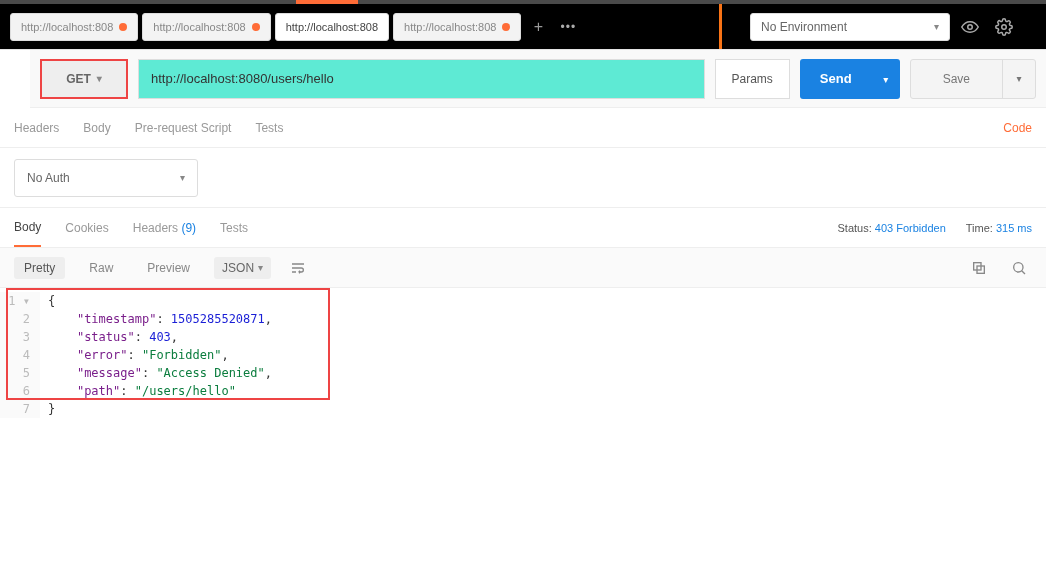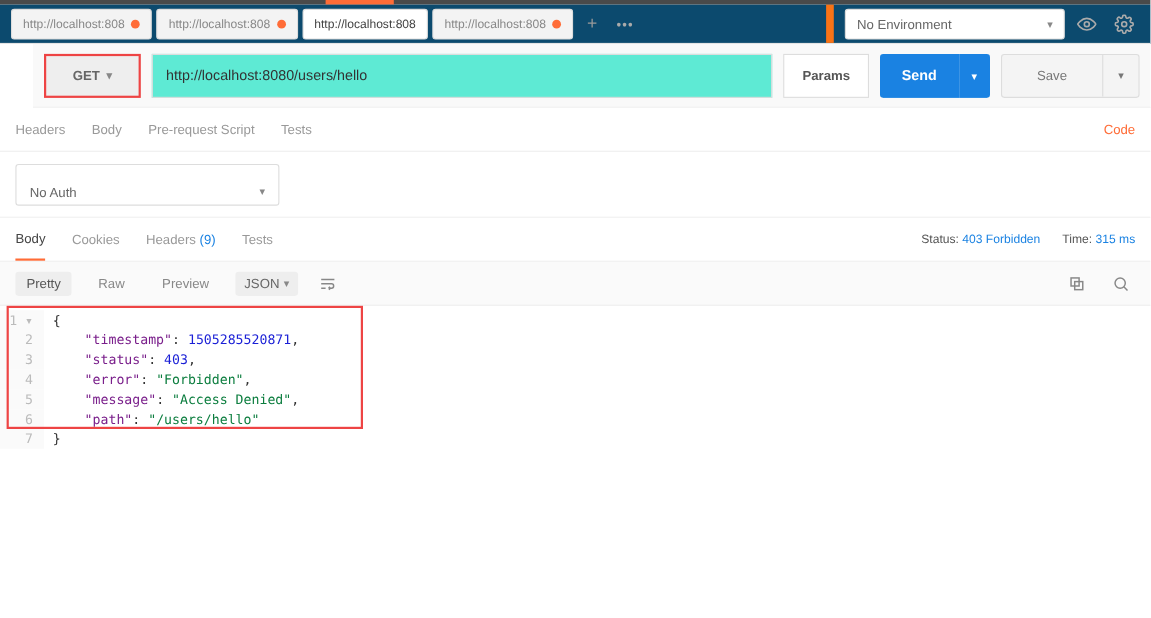--- a/index.html
+++ b/index.html
@@ -1,47 +1,47 @@
 <!DOCTYPE html>
 <html><head>
 <meta charset="utf-8">
 <style>
   * { box-sizing: border-box; margin: 0; padding: 0; }
   body { font-family: -apple-system, "Helvetica Neue", Arial, sans-serif; font-size: 12px; color: #555; background: #fff; width: 1046px; height: 562px; overflow: hidden; }
   .topstrip { height: 4px; background: #4a4a4a; position: relative; }
   .topstrip::after { content: ""; position: absolute; left: 296px; top: 0; width: 62px; height: 4px; background: #ff6c37; }
-  .topbar { height: 36px; display: flex; align-items: center; border-bottom: 1px solid #e4e4e4; background: #0c4a6e; }
+  .topbar { height: 46px; display: flex; align-items: center; border-bottom: 1px solid #e4e4e4; background: #000000; }
   .tabs { flex: 1; display: flex; align-items: center; height: 100%; padding-left: 10px; gap: 4px; overflow: hidden; }
   .tab { display:flex; align-items:center; gap:6px; height: 28px; padding: 0 10px; border:1px solid #ddd; border-radius:3px; background:#f3f3f3; font-size:11px; color:#888; white-space:nowrap; max-width:140px; overflow:hidden; cursor:pointer; }
   .tab.active { background:#fff; color:#444; }
   .dot { width:8px; height:8px; border-radius:50%; background:#ff6c37; flex:none; }
   .tabplus { width:26px; height:26px; display:flex; align-items:center; justify-content:center; color:#999; font-size:16px; cursor:pointer; }
   .tabmore { width:26px; height:26px; display:flex; align-items:center; justify-content:center; color:#aaa; letter-spacing:1px; cursor:pointer; }
-  .envbox { display:flex; align-items:center; gap:6px; padding:0 10px; border-left:7px solid #f97316; height:100%; }
+  .envbox { display:flex; align-items:center; gap:6px; padding:0 28px; border-left:3px solid #f97316; height:100%; }
   .envselect { width:200px; height:28px; border:1px solid #ddd; background:#fff; display:flex; align-items:center; justify-content:space-between; padding:0 10px; color:#666; font-size:12px; cursor:pointer; border-radius:3px;}
   .iconbtn { width:28px; height:28px; display:flex; align-items:center; justify-content:center; color:#aaa; cursor:pointer; }
   .reqrow { display:flex; align-items:center; height:58px; padding:0 10px; gap:10px; background:#f9f9f9; border-bottom:1px solid #eee;margin-left:30px; }
   .method { width:88px; height:40px; border:2px solid #e44; display:flex; align-items:center; justify-content:center; gap:6px; font-weight:600; color:#666; background:#eee; cursor:pointer; }
   .url { flex:1; height:40px; border:1px solid #ddd; background:#5eead4; display:flex; align-items:center; padding:0 12px; font-size:13px; color:#333; }
-  .params { height:40px; padding:0 16px; display:flex; align-items:center; border:1px solid #ddd; background:#fff; cursor:pointer;font-weight:bold; }
+  .params { height:40px; padding:0 16px; display:flex; align-items:center; border:1px solid #ddd; background:#fff; cursor:pointer; }
   .sendwrap{display:flex;height:40px;border-radius:3px;overflow:hidden;}
   .sendwrap button{border:none;cursor:pointer;}
   .sendmain{background:#1a82e2;color:#fff;padding:0 20px;font-weight:600;font-size:13px;}
   .senddd{background:#1a82e2;color:#fff;width:28px;border-left:1px solid rgba(255,255,255,.25);}
   .savewrap{display:flex;height:40px;border:1px solid #ddd;border-radius:3px;overflow:hidden;background:#f4f4f4;}
   .savewrap span{padding:0 16px;display:flex;align-items:center;color:#777;}
   .savewrap .dd{width:24px;border-left:1px solid #ddd;display:flex;align-items:center;justify-content:center;color:#aaa;}
   .subtabs { display:flex; align-items:center; height:40px; padding:0 14px; gap:24px; border-bottom:1px solid #eee; background:#fff; }
   .subtab { height:100%; display:flex; align-items:center; color:#999; cursor:pointer; font-size:12px; }
   .subtab.active { color:#444; border-bottom:2px solid #ff6c37; }
   .spacer{flex:1;}
   .codelink{color:#ff6c37; cursor:pointer;}
   .authrow{display:flex;align-items:center;height:60px;padding:0 14px;gap:20px;border-bottom:1px solid #eee;}
   .authlabel{width:220px;color:#666;}
-  .authselect{width:240px;height:32px;border:1px solid #ddd;display:flex;justify-content:space-between;padding:18px 12px;color:#666;cursor:pointer;border-radius:3px;background:#fff;}
+  .authselect{width:184px;height:32px;border:1px solid #ddd;display:flex;align-items:center;justify-content:space-between;padding:18px 12px;color:#666;cursor:pointer;border-radius:3px;background:#fff;}
   .resptabs{display:flex;align-items:center;height:40px;padding:0 14px;gap:24px;border-bottom:1px solid #eee;background:#fff;}
   .resptab{height:100%;display:flex;align-items:center;color:#999;cursor:pointer;}
   .resptab.active{color:#444;border-bottom:2px solid #ff6c37;}
   .respmeta{display:flex;gap:20px;font-size:11px;}
   .respmeta b{color:#1a82e2;font-weight:normal;}
   .viewbar{display:flex;align-items:center;height:40px;padding:0 14px;gap:14px;border-bottom:1px solid #eee;background:#fafafa;}
   .viewbtn{padding:4px 10px;color:#888;cursor:pointer;border-radius:3px;}
   .viewbtn.active{background:#eee;color:#555;}
   .fmt{display:flex;align-items:center;gap:4px;padding:4px 8px;background:#eee;border-radius:3px;color:#666;cursor:pointer;}
   .wrapicon{display:flex;align-items:center;justify-content:center;width:26px;height:26px;color:#888;cursor:pointer;}

